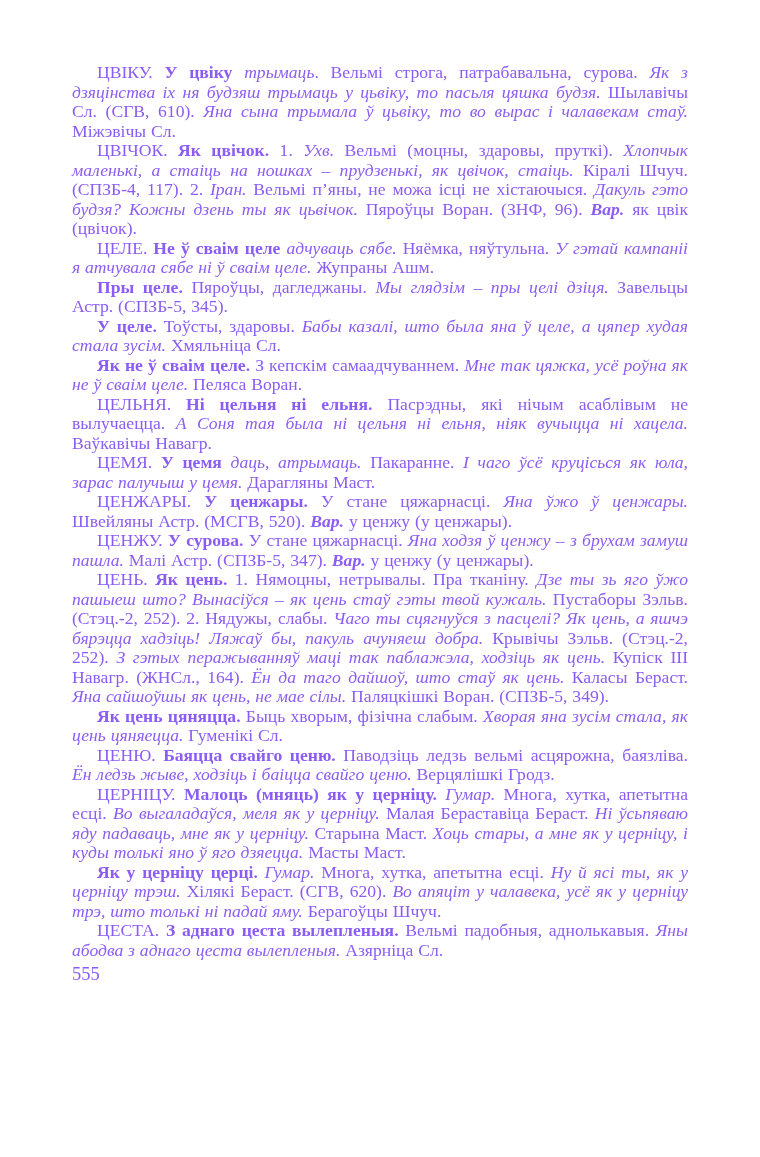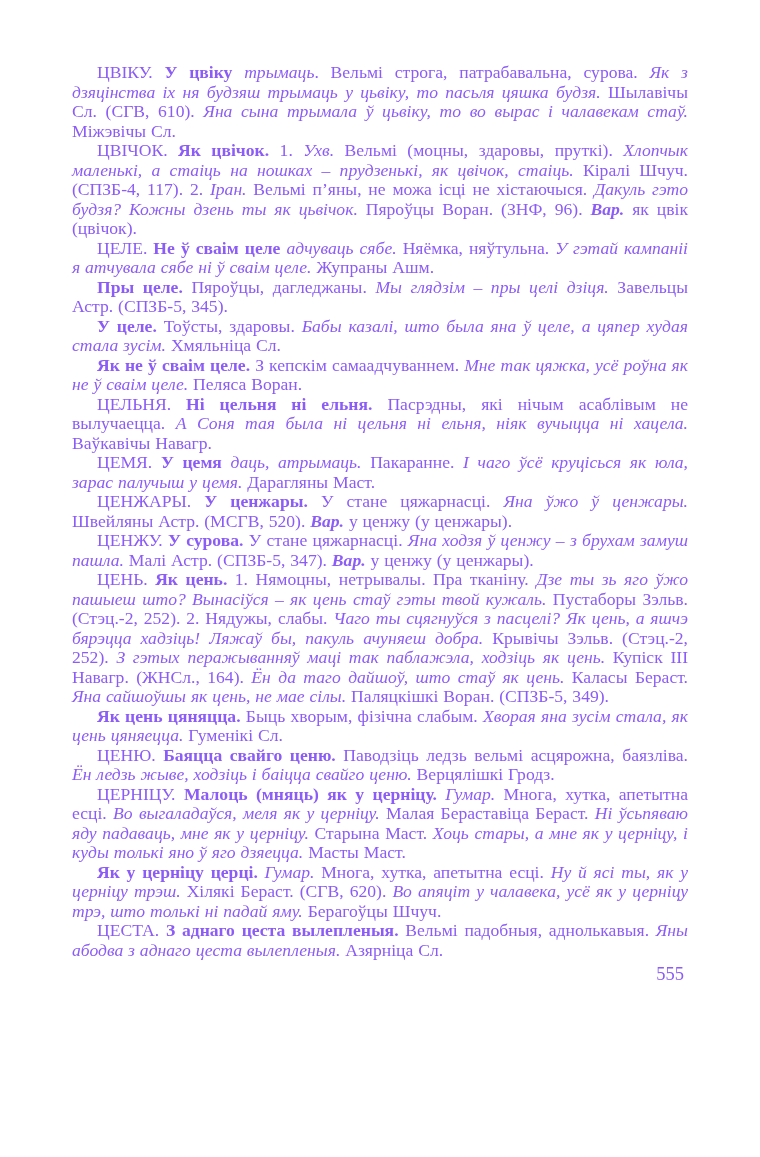--- a/index.html
+++ b/index.html
@@ -28,21 +28,21 @@
     font-size: 17.6px;
     line-height: 19.5px;
     word-spacing: 0.5px;
   }
   .r-n { font-weight: normal; font-style: normal; }
   .r-b { font-weight: bold;   font-style: normal; }
   .r-i { font-weight: normal; font-style: italic; }
   .r-bi{ font-weight: bold;   font-style: italic; }
   .page-number {
     margin-top: 3px;
-    text-align: right;
+    text-align: left;
     font-size: 18.5px;
     line-height: 22px;
   }
 </style>
 </head>
 <body>
 
 <div class="page">
   <div class="text-block">
       <p class="entry"><span class="r-n">ЦВІКУ. </span><span class="r-b">У цвіку </span><span class="r-i">трымаць</span><span class="r-n">. Вельмі строга, патрабавальна, сурова. </span><span class="r-i">Як з дзяцінства іх ня будзяш трымаць у цьвіку, то пасьля цяшка будзя.</span><span class="r-n"> Шылавічы Сл. (СГВ, 610). </span><span class="r-i">Яна сына трымала ў цьвіку, то во вырас і чалавекам стаў.</span><span class="r-n"> Міжэвічы Сл.</span></p>

